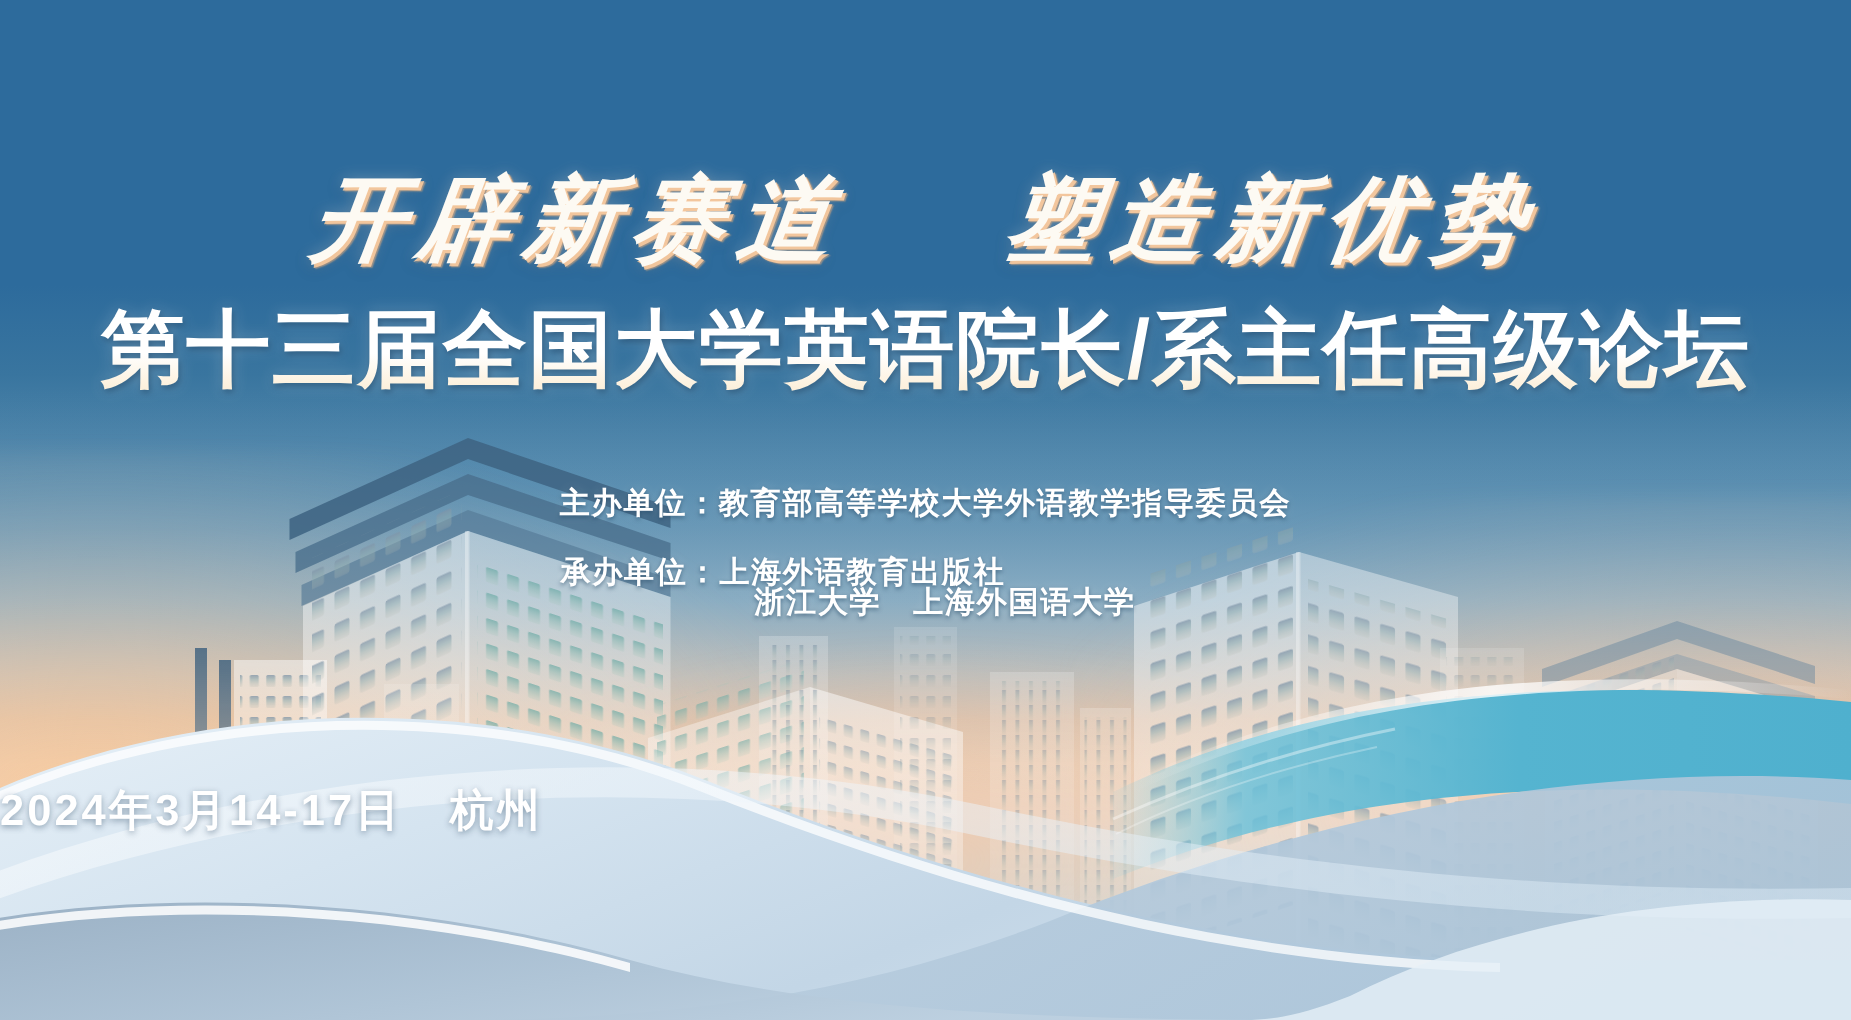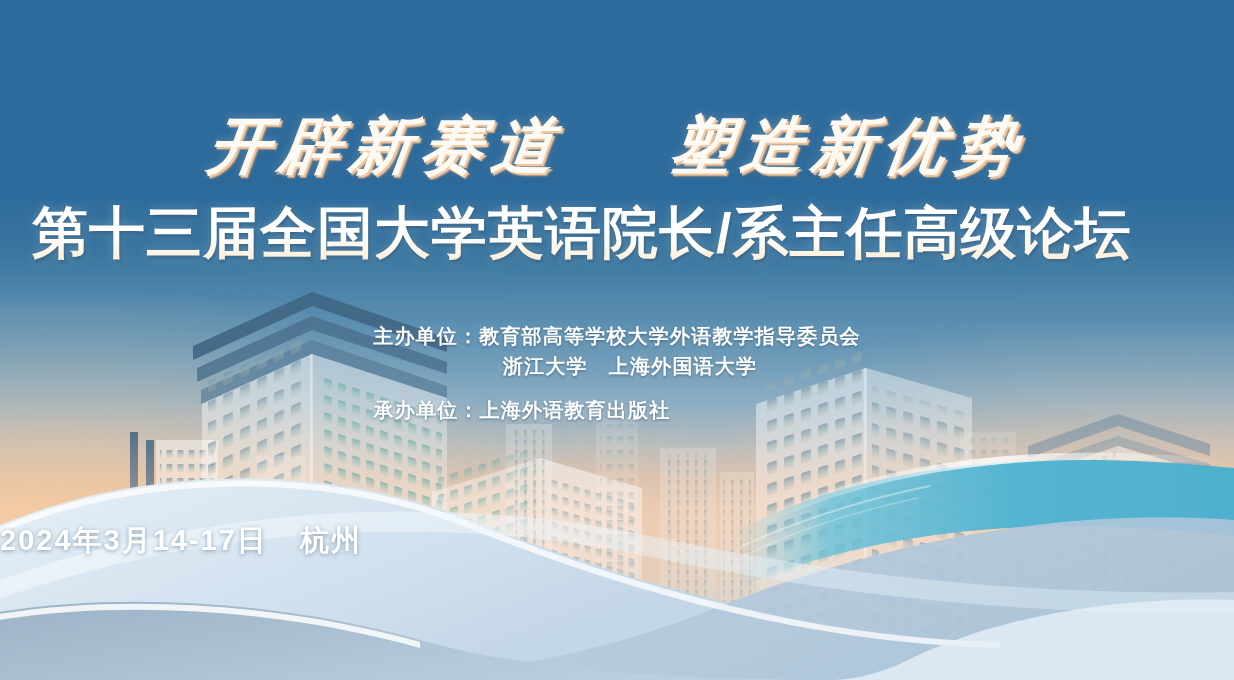--- a/index.html
+++ b/index.html
@@ -96,47 +96,47 @@
       3px 3px 1px rgba(246,178,120,.55),
       0 0 10px rgba(255,255,255,.30),
       0 3px 9px rgba(16,52,82,.35);
     white-space:nowrap;
     transform:skewX(-7deg);
   }
   .calligraphy .gap{display:inline-block;width:46px;}
 
   .main-title{
     position:absolute;top:196px;left:0;right:0;
+    text-align:center;
     font-size:56px;
     font-weight:900;
     letter-spacing:1px;
     white-space:nowrap;
     color:#ffffff;
     background:linear-gradient(to bottom,#ffffff 0%,#ffffff 52%,#fdf3e2 76%,#f8e6cb 100%);
     -webkit-background-clip:text;
     background-clip:text;
     -webkit-text-fill-color:transparent;
     filter:drop-shadow(1px 2px 2px rgba(14,48,78,.42)) drop-shadow(0 0 5px rgba(255,255,255,.22));
-    margin-left:32px;
   }
 
   .org-block{
     position:absolute;top:326px;left:0;right:0;
     text-align:center;
   }
   .org-line{
     font-size:20px;
     font-weight:700;
     letter-spacing:1.2px;
     color:#ffffff;
     white-space:nowrap;
     text-shadow:0 1px 3px rgba(18,54,86,.55),0 0 8px rgba(255,255,255,.18);
     line-height:1;
   }
-  .org-line.l1{margin-bottom:10px;}
+  .org-line.l1{margin-bottom:26px;}
   .org-line.l2{margin-bottom:24px;padding-left:26px;}
   .org-line.l3{padding-right:190px;}
 
   .date-line{
     position:absolute;top:521px;left:0;right:0;
     font-size:29px;
     font-weight:700;
     letter-spacing:2px;
     color:#ffffff;
     white-space:nowrap;
@@ -343,22 +343,22 @@
     <div class="calligraphy">
       <span>开辟新赛道</span>
       <span class="gap"></span>
       <span>塑造新优势</span>
     </div>
 
     <div class="main-title">第十三届全国大学英语院长/系主任高级论坛</div>
 
     <div class="org-block">
       <div class="org-line l1">主办单位：教育部高等学校大学外语教学指导委员会</div>
+      <div class="org-line l3">承办单位：上海外语教育出版社</div>
       <div class="org-line l2">浙江大学　上海外国语大学</div>
-      <div class="org-line l3">承办单位：上海外语教育出版社</div>
     </div>
 
     <div class="date-line">
       <span>2024年3月14-17日</span>
       <span class="sp"></span>
       <span>杭州</span>
     </div>
 
   </div>
 </div>

